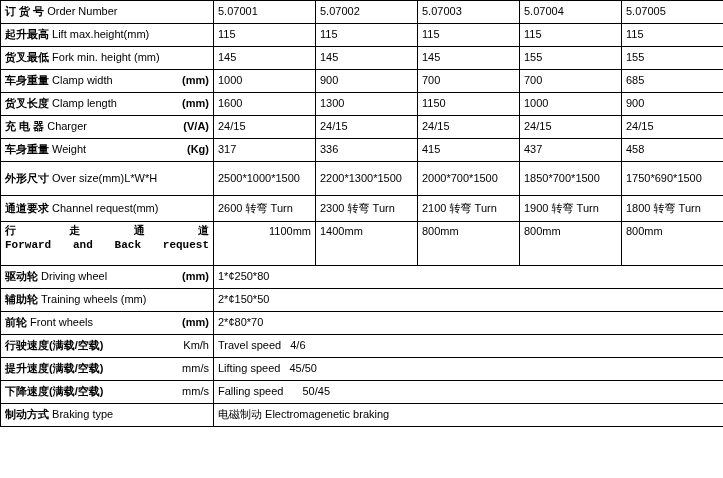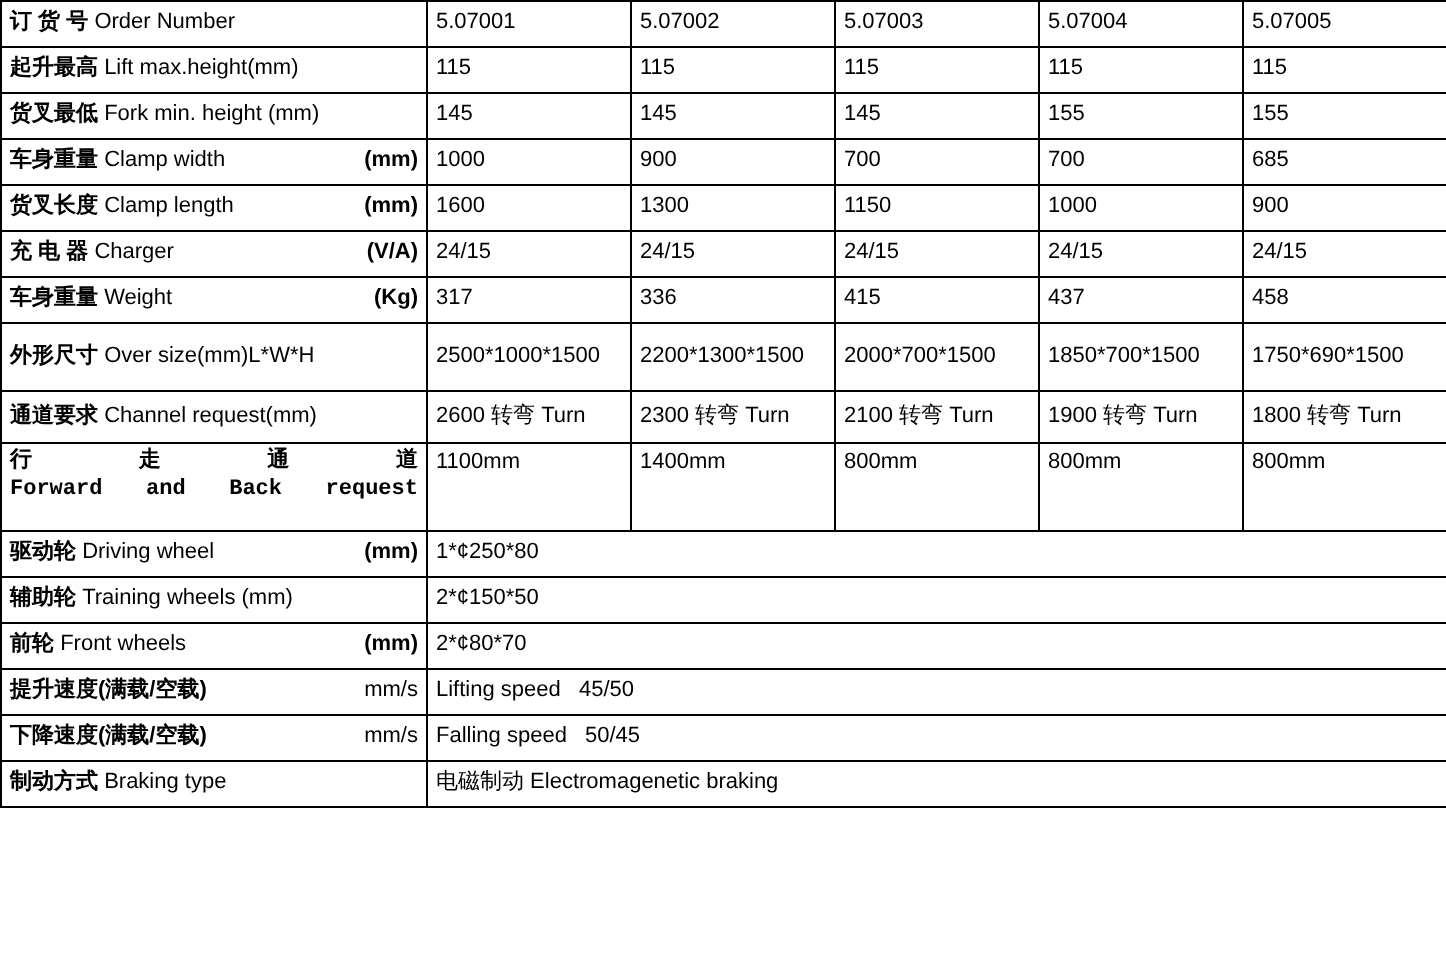--- a/index.html
+++ b/index.html
@@ -204,21 +204,21 @@
       <td class="val">2100 转弯 Turn</td>
       <td class="val">1900 转弯 Turn</td>
       <td class="val">1800 转弯 Turn</td>
     </tr>
 
     <tr style="height:44px">
       <td class="label" style="vertical-align:top; padding-top:3px;">
         <div class="justify-label">行 走 通 道</div>
         <div class="justify-label">Forward and Back request</div>
       </td>
-      <td class="val" style="vertical-align:top; padding-top:3px;">1100mm</td>
+      <td class="val" style="vertical-align:top; padding-top:3px;text-align:right;">1100mm</td>
       <td class="val" style="vertical-align:top; padding-top:3px;">1400mm</td>
       <td class="val" style="vertical-align:top; padding-top:3px;">800mm</td>
       <td class="val" style="vertical-align:top; padding-top:3px;">800mm</td>
       <td class="val" style="vertical-align:top; padding-top:3px;">800mm</td>
     </tr>
 
     <tr>
       <td class="label">
         <div class="label-row-spread">
           <span class="left">
@@ -246,20 +246,32 @@
             <span class="lbl-cn">前轮</span>
             <span class="lbl-en">Front wheels</span>
           </span>
           <span class="right units">(mm)</span>
         </div>
       </td>
       <td class="val" colspan="5">2*¢80*70</td>
     </tr>
 
 
+    <tr>
+      <td class="label">
+        <div class="label-row-spread">
+          <span class="left lbl-cn">行驶速度(满载/空载)</span>
+          <span class="right lbl-en">Km/h</span>
+        </div>
+      </td>
+      <td class="val" colspan="5">
+        <span>Travel speed</span>
+        <span style="padding-left:6px;">4/6</span>
+      </td>
+    </tr>
 
     <tr>
       <td class="label">
         <div class="label-row-spread">
           <span class="left lbl-cn">提升速度(满载/空载)</span>
           <span class="right lbl-en">mm/s</span>
         </div>
       </td>
       <td class="val" colspan="5">
         <span>Lifting speed</span>
@@ -269,21 +281,21 @@
 
     <tr>
       <td class="label">
         <div class="label-row-spread">
           <span class="left lbl-cn">下降速度(满载/空载)</span>
           <span class="right lbl-en">mm/s</span>
         </div>
       </td>
       <td class="val" colspan="5">
         <span>Falling speed</span>
-        <span style="padding-left:6px;">50/45</span>
+        <span style="padding-left:6px;margin-left:10px;">50/45</span>
       </td>
     </tr>
 
     <tr>
       <td class="label">
         <span class="lbl-cn">制动方式</span>
         <span class="lbl-en">Braking type</span>
       </td>
       <td class="val" colspan="5">电磁制动 Electromagenetic braking</td>
     </tr>

